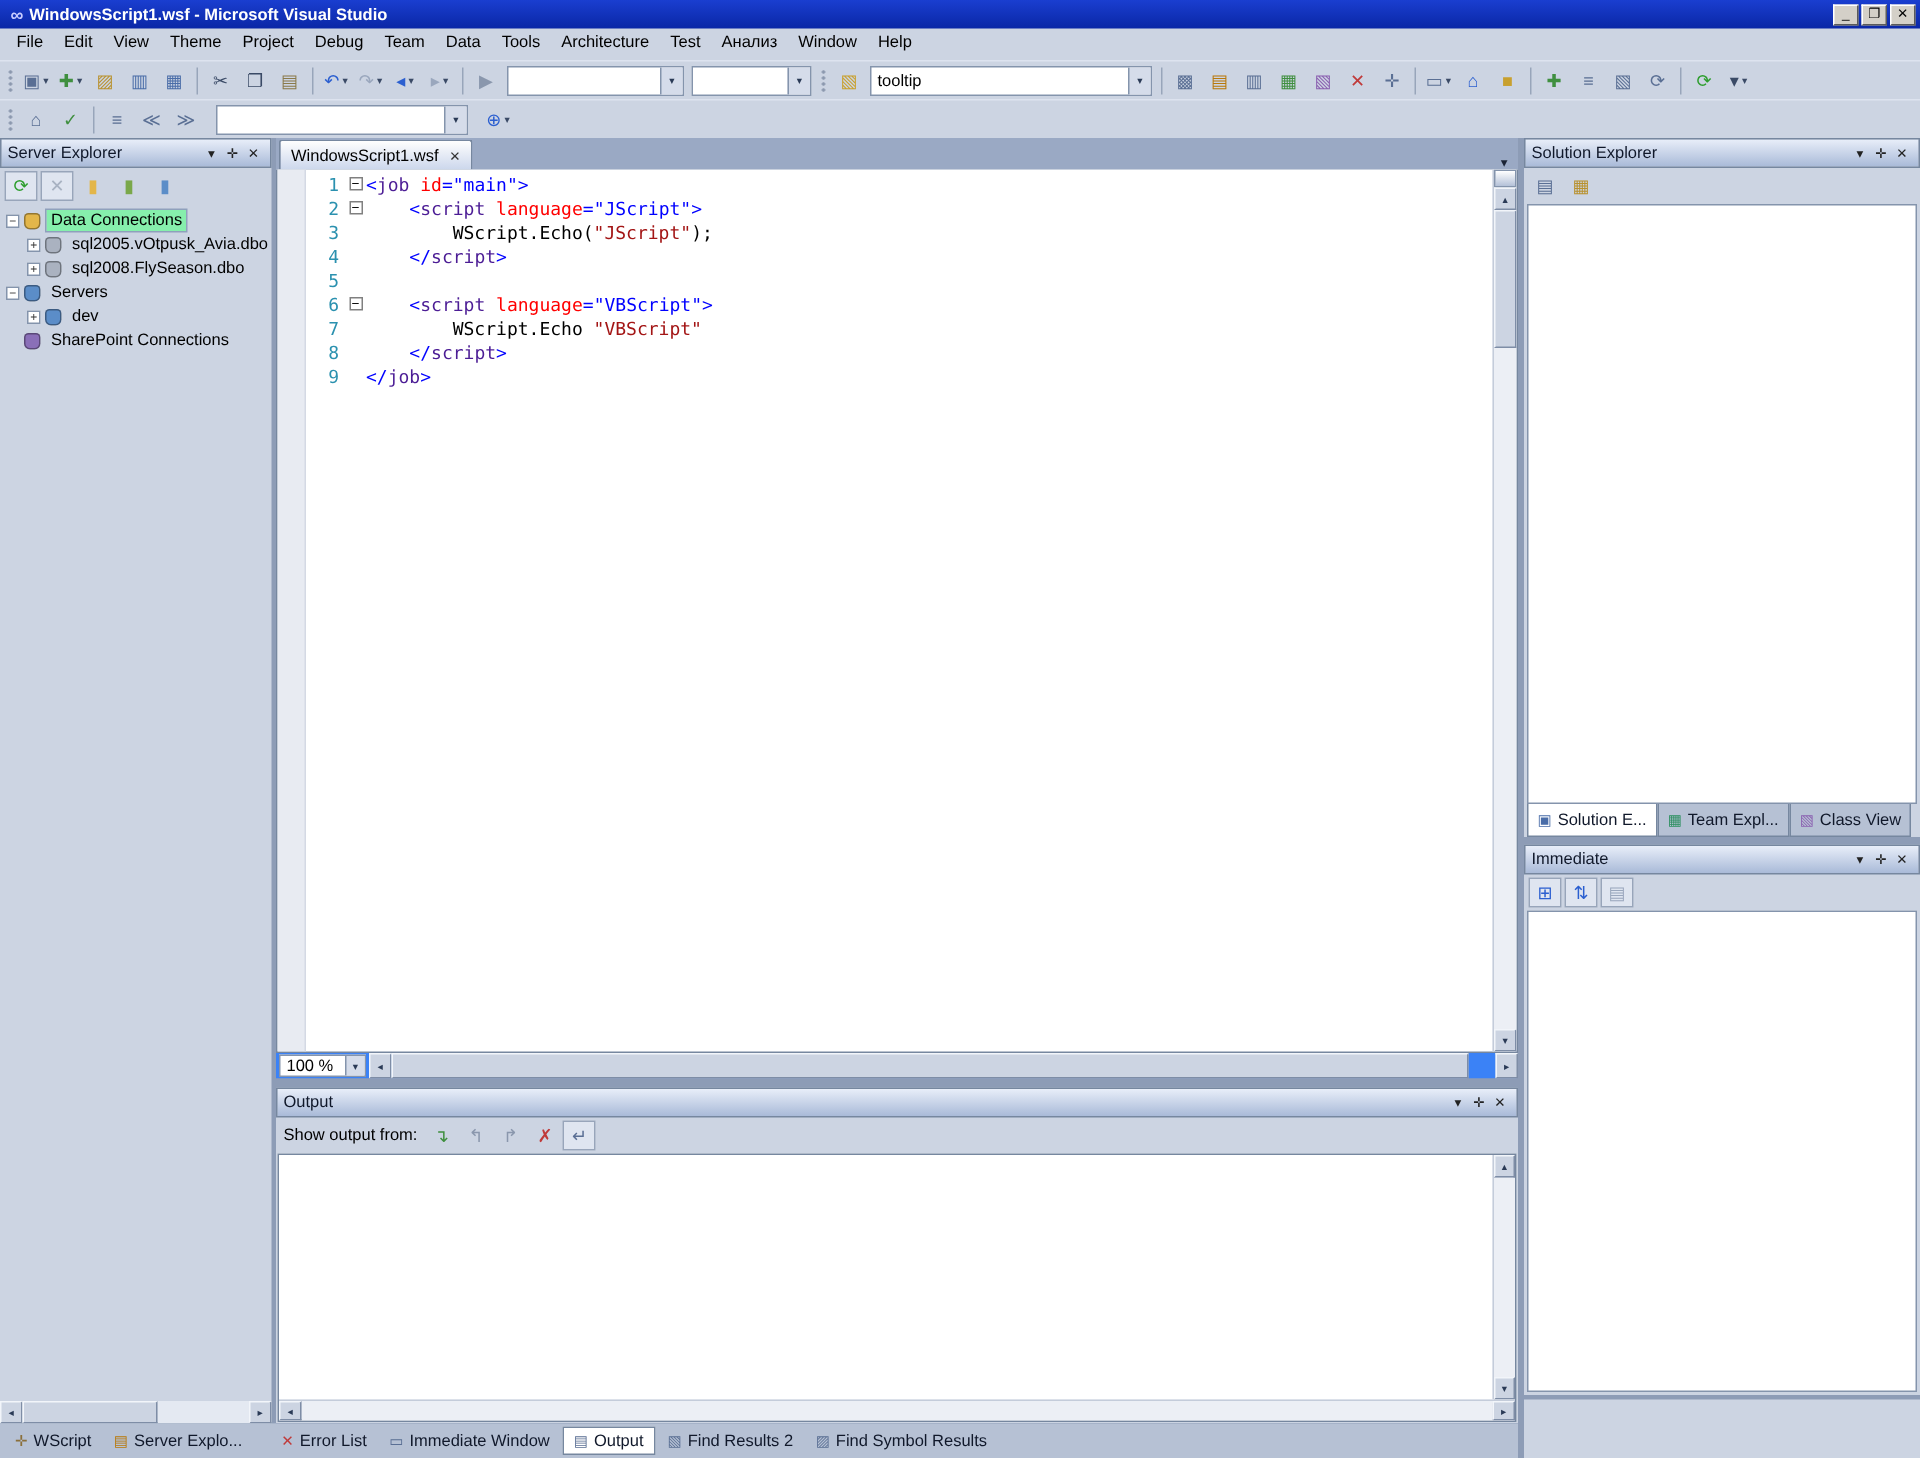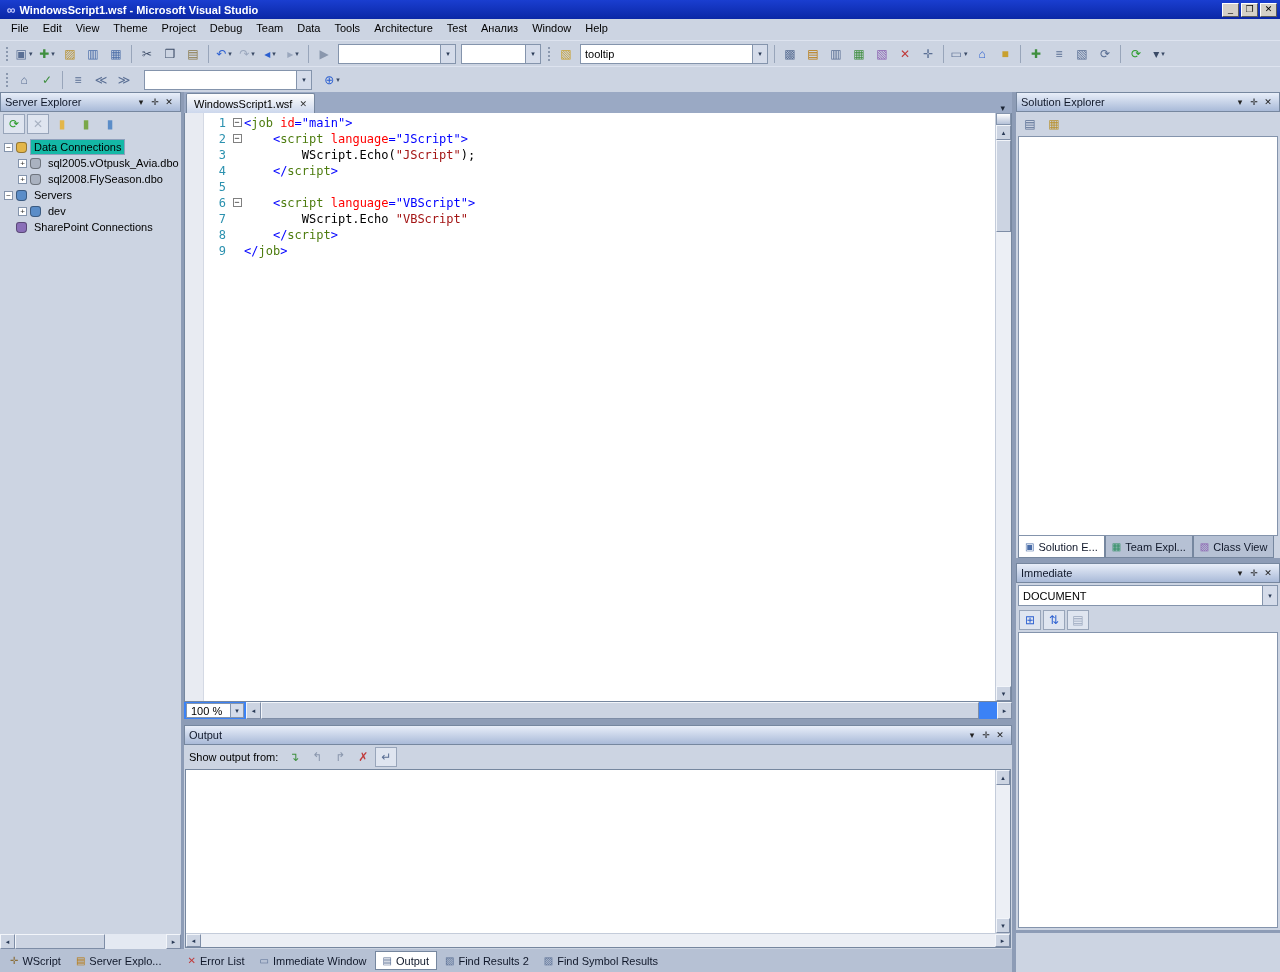--- a/index.html
+++ b/index.html
@@ -45,41 +45,41 @@
 
   
   .left-panel { width:184px; flex:none; display:flex; flex-direction:column; background:#ccd4e2; border-right:3px solid #8d9cb6; }
   .se-toolbar { height:24px; display:flex; align-items:center; gap:2px; padding:2px 3px; flex:none; }
   .tree { flex:1; padding-top:3px; overflow:hidden; }
   .tree-item { height:16px; display:flex; align-items:center; white-space:nowrap; }
   .expander { width:9px; height:9px; flex:none; border:1px solid #8494ac; background:#fff; font-size:8px; line-height:7px; text-align:center; color:#333; margin-right:3px; }
   .exp-spacer { width:12px; flex:none; }
   .tree-icon { width:11px; height:11px; flex:none; border-radius:3px 3px 4px 4px; border:1px solid rgba(0,0,0,.35); margin-right:4px; }
   .tree-label { padding:1px 3px; }
-  .tree-label.selected { background:#14b8a6; outline:1px solid #8fa0bc; }
+  .tree-label.selected { background:#86efac; outline:1px solid #8fa0bc; }
   .hscroll { height:15px; display:flex; align-items:stretch; background:#e4e9f2; flex:none; }
   .hs-btn { width:15px; background:#ccd4e2; border:1px solid; border-color:#f2f5fa #7e8da6 #7e8da6 #f2f5fa; font-size:7px; display:flex; align-items:center; justify-content:center; color:#2a3a56; }
   .hs-thumb { width:90px; background:#ccd4e2; border:1px solid; border-color:#f2f5fa #7e8da6 #7e8da6 #f2f5fa; }
   .hs-track { flex:1; }
 
   
   .center { flex:1; display:flex; flex-direction:column; overflow:hidden; }
   .tabstrip { height:21px; background:#9aa9c4; display:flex; align-items:flex-end; padding-left:2px; flex:none; }
   .doc-tab { height:20px; display:flex; align-items:center; gap:7px; padding:0 7px; background:linear-gradient(#fefefe,#ccd7ec); border:1px solid #76879f; border-bottom:none; border-radius:2px 2px 0 0; }
   .tab-close { font-size:9px; color:#333; }
   .strip-dd { margin-left:auto; padding-right:7px; font-size:9px; color:#1a2334; }
   .editor-row { flex:1; display:flex; background:#fff; border:1px solid #76879f; border-top:none; overflow:hidden; }
   .glyph-margin { width:19px; background:#e8ebf2; border-right:1px solid #d4d9e4; flex:none; }
   .code-area { flex:1; padding-top:2px; font-family:"DejaVu Sans Mono",monospace; font-size:12px; overflow:hidden; }
   .code-row { display:flex; height:16px; line-height:16px; }
   .cr-num { width:26px; flex:none; text-align:right; padding-right:4px; color:#2b91af; }
   .cr-fold { width:14px; flex:none; display:flex; justify-content:center; }
   .fold-box { width:9px; height:9px; margin-top:3px; border:1px solid #808080; background:#fff; font-size:9px; line-height:7px; text-align:center; color:#000; font-family:"Liberation Sans",sans-serif; }
   .cr-text { white-space:pre; }
-  .tk-d { color:#0000ff; } .tk-n { color:#4d7c0f; } .tk-a { color:#ff0000; }
+  .tk-d { color:#0000ff; } .tk-n { color:#4c1d95; } .tk-a { color:#ff0000; }
   .tk-v { color:#0000ff; } .tk-s { color:#a31515; } .tk-x { color:#000; }
   .vscroll { width:16px; flex:none; display:flex; flex-direction:column; background:#eceff5; border-left:1px solid #c4ccda; }
   .split-box { height:12px; background:linear-gradient(#ffffff,#b4c1d8); border:1px solid #8494ac; flex:none; }
   .sb-btn { height:15px; background:#ccd4e2; border:1px solid; border-color:#f2f5fa #7e8da6 #7e8da6 #f2f5fa; font-size:7px; display:flex; align-items:center; justify-content:center; color:#2a3a56; flex:none; }
   .sb-thumb { height:92px; background:#ccd4e2; border:1px solid; border-color:#f2f5fa #7e8da6 #7e8da6 #f2f5fa; flex:none; }
   .sb-track { flex:1; }
   .editor-bottom { height:17px; display:flex; align-items:stretch; background:#3b82f6; flex:none; }
   .combo-zoom { width:58px; height:15px; margin:1px 2px; }
   .combo-zoom .combo-btn { width:13px; }
 
@@ -598,26 +598,20 @@
         </div>
 
       <div class="v-splitter"></div>
 
       <div class="panel-title">
         <span class="pt-label">Immediate</span>
         <span class="pt-btn">▾</span>
         <span class="pt-btn">✛</span>
         <span class="pt-btn">✕</span>
       </div>
-      <div class="props-combo-row">
-        <span class="combo combo-props">
-          <span class="combo-text">DOCUMENT</span>
-          <span class="combo-btn">▾</span>
-        </span>
-      </div>
       <div class="props-toolbar">
           <span class="tb-icon boxed">
             <span class="glyph" style="color: rgb(43, 95, 208);">⊞</span>
           </span>
           <span class="tb-icon boxed">
             <span class="glyph" style="color: rgb(43, 95, 208);">⇅</span>
           </span>
           <span class="tb-icon boxed">
             <span class="glyph" style="color: rgb(154, 167, 189);">▤</span>
           </span>

